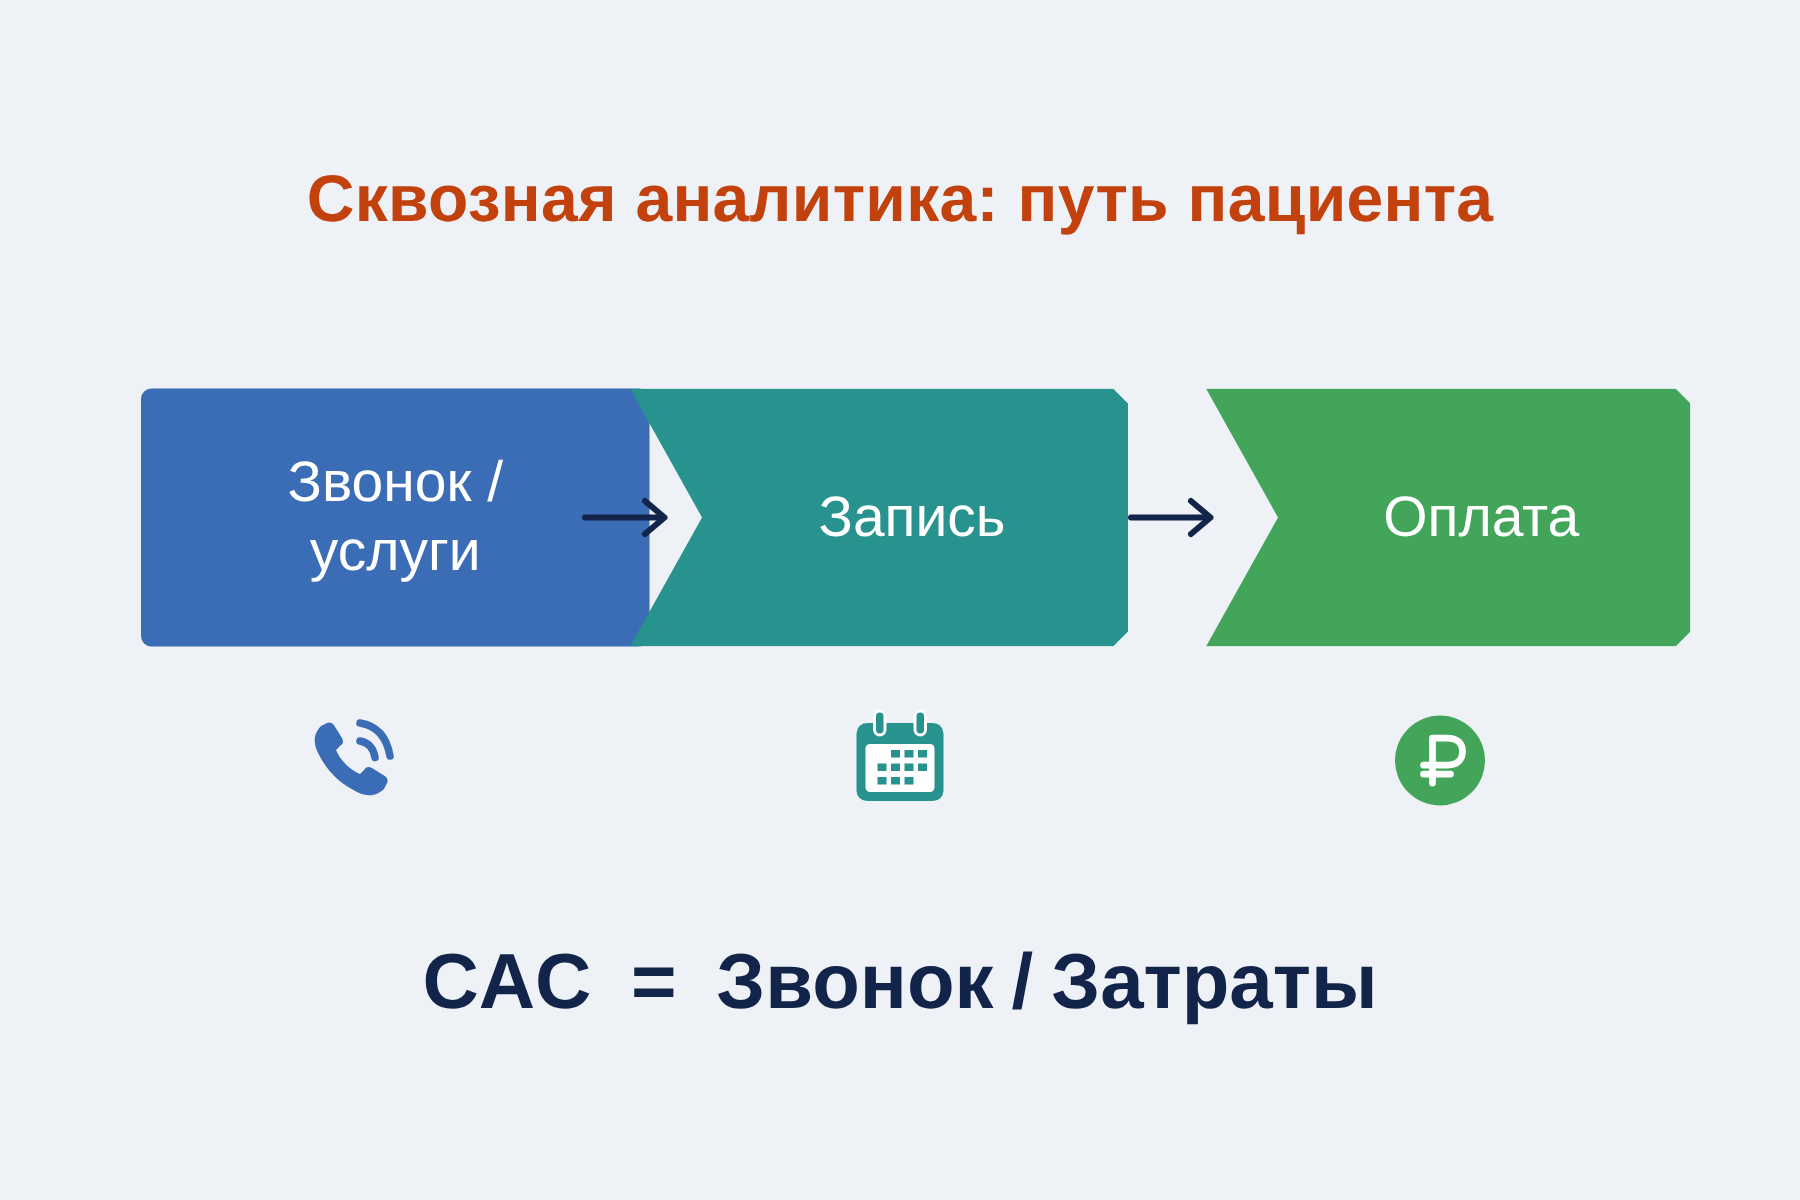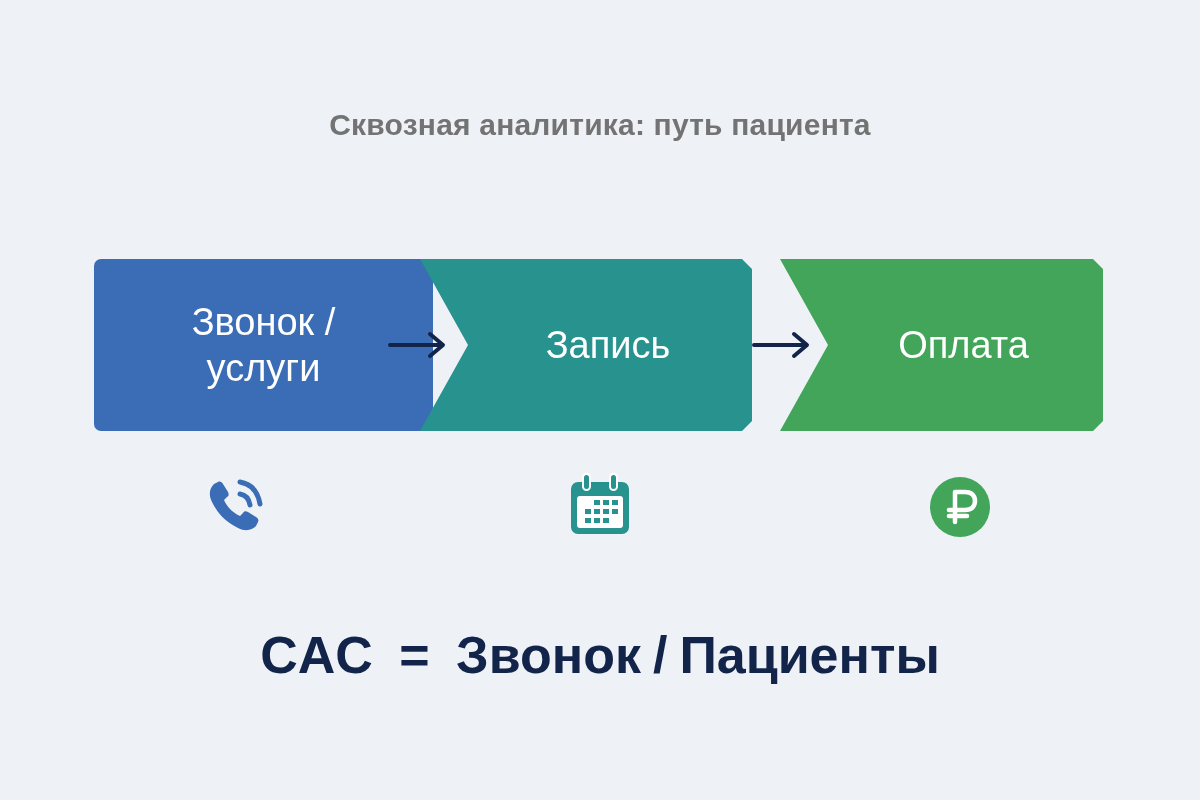--- a/index.html
+++ b/index.html
@@ -4,36 +4,36 @@
   <style>
     html, body { margin:0; padding:0; }
     body {
       width:1200px; height:800px; overflow:hidden;
       background:#eef2f6;
       font-family:"Liberation Sans", sans-serif;
       position:relative;
     }
     .title {
       position:absolute; left:0; top:108px; width:1200px;
-      text-align:center; font-weight:bold; font-size:30px;
-      color:#737373; letter-spacing:0.2px;
+      text-align:center; font-weight:bold; font-size:44px;
+      color:#c2410c; letter-spacing:0.2px;
     }
     .step {
       position:absolute; top:259px; height:172px;
       display:flex; align-items:center; justify-content:center;
       color:#ffffff; font-size:38px; text-align:center; line-height:46px;
     }
     .step1 { left:94px; width:339px; background:#3a6db5; border-radius:7px;justify-content:center; }
     .step2 {
       left:420px; width:332px; background:#27928e;
       clip-path: polygon(0 0, calc(100% - 10px) 0, 100% 10px, 100% calc(100% - 10px), calc(100% - 10px) 100%, 0 100%, 48px 50%);
     }
     .step2 .lbl { padding-left:44px;text-align:right; }
     .step3 {
-      left:780px; width:323px; background:#43a559;
+      left:804px; width:323px; background:#43a559;
       clip-path: polygon(0 0, calc(100% - 10px) 0, 100% 10px, 100% calc(100% - 10px), calc(100% - 10px) 100%, 0 100%, 48px 50%);
     }
     .step3 .lbl { padding-left:44px; }
     .arrow { position:absolute; top:330px; width:60px; height:30px; }
     .icon { position:absolute; top:470px; width:70px; height:70px; }
     .formula {
       position:absolute; left:0; top:625px; width:1200px;
       text-align:center; font-weight:bold; font-size:52px; color:#13244a;
     }
     .formula span { margin:0 6px; }
@@ -99,14 +99,14 @@
 
 <svg class="icon" style="left:925px" viewBox="0 0 70 70">
   <circle cx="35" cy="37" r="30" fill="#43a559"></circle>
   <path d="M30 52 L30 22 L40 22 C47 22 50 26 50 31 C50 36 47 40 40 40 L24 40" fill="none" stroke="#ffffff" stroke-width="4.5" stroke-linecap="round" stroke-linejoin="round"></path>
   <line x1="24" y1="46" x2="42" y2="46" stroke="#ffffff" stroke-width="4.5" stroke-linecap="round"></line>
 </svg>
 
 <div class="formula">
   <span>CAC</span>
   <span>=</span>
-  <span>Звонок</span><span>/</span><span>Пациенты</span>
+  <span>Звонок</span><span>/</span><span>Затраты</span>
 </div>
 
 </body></html>

